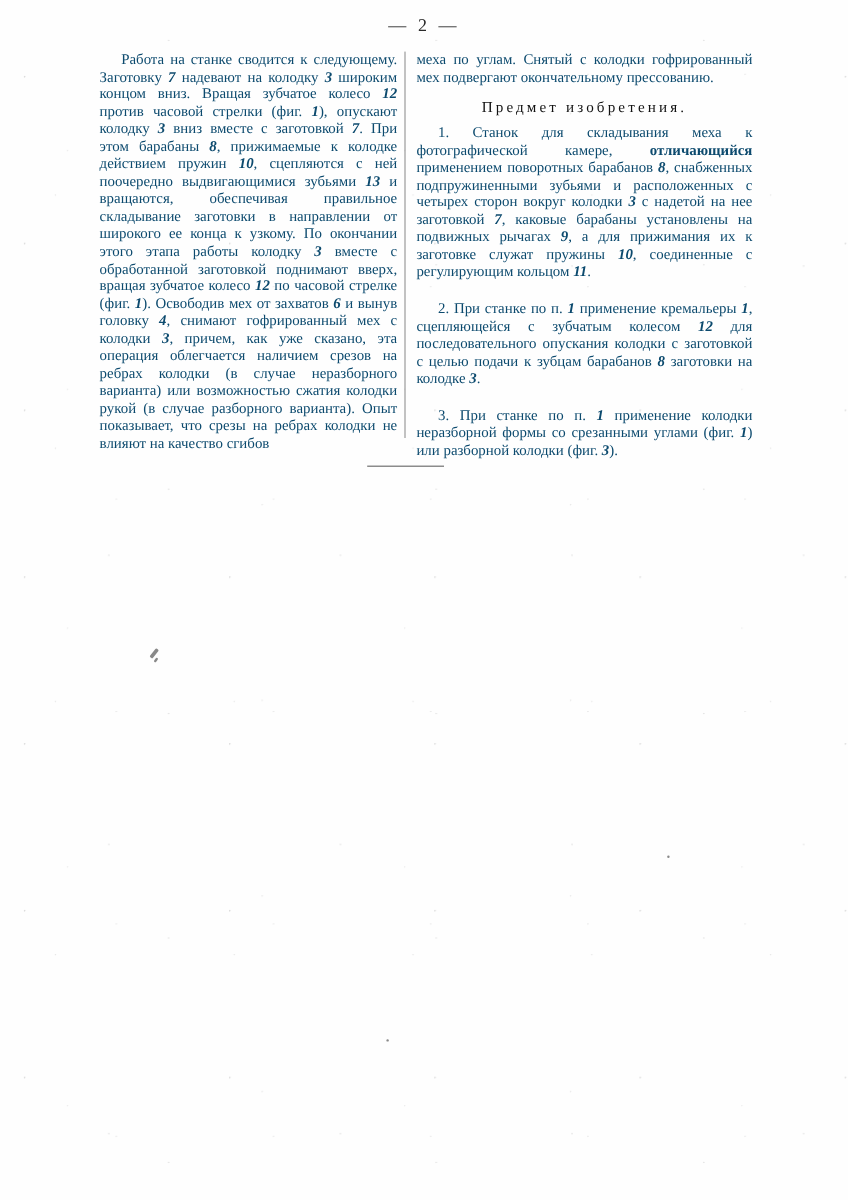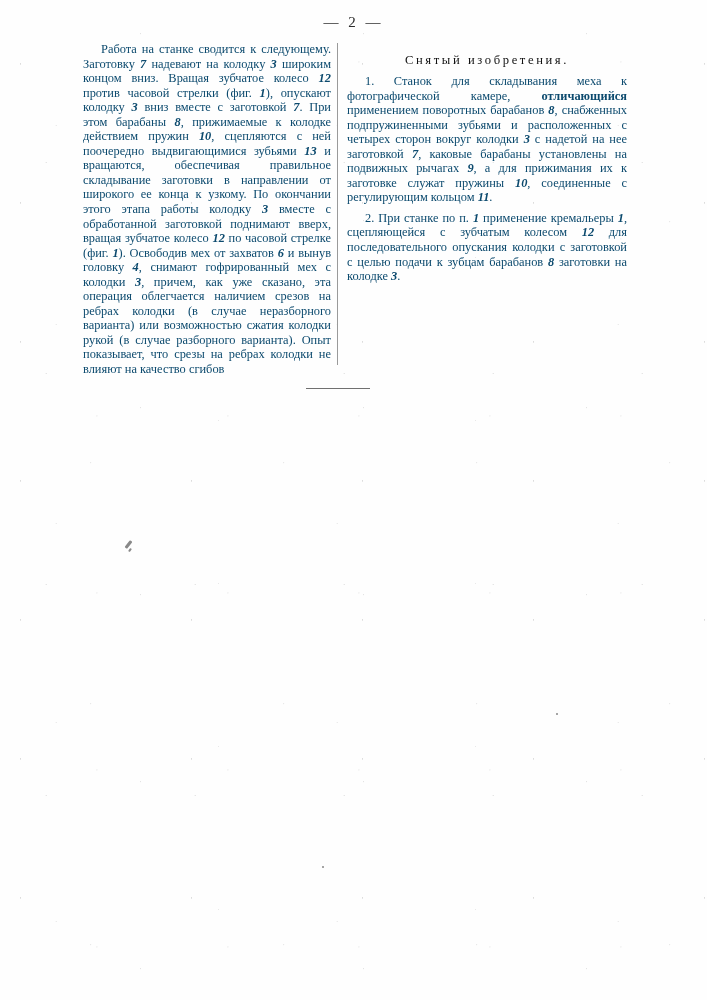--- a/index.html
+++ b/index.html
@@ -73,21 +73,21 @@
     margin: 0;
     text-indent: 18px;
     text-align: justify;
     text-align-last: left;
     font-size: 12.4px;
     line-height: 14.55px;
     color: #0c4a6e;
     -webkit-font-smoothing: none;
   }
   p.para.cont { text-indent: 0; }
-  p.para + p.para { margin-top: 6px; }
+  p.para + p.para { margin-top: 16px; }
 
   .claim { text-indent: 18px; }
 
   .section-heading {
     margin: 11px 0 6px 0;
     text-align: center;
     font-size: 12.6px;
     letter-spacing: 2.6px;
     color: #121212;
   }
@@ -123,25 +123,27 @@
 
 <div class="column-rule"></div>
 
 <div class="columns">
 
   <div class="col col-left">
     <p class="para">Работа на станке сводится к следующему. Заготовку <span class="num">7</span> надевают на колодку <span class="num">3</span> широким концом вниз. Вращая зубчатое колесо <span class="num">12</span> против часовой стрелки (фиг. <span class="num">1</span>), опускают колодку <span class="num">3</span> вниз вместе с заготовкой <span class="num">7</span>. При этом барабаны <span class="num">8</span>, прижимаемые к колодке действием пружин <span class="num">10</span>, сцепляются с ней поочередно выдвигающимися зубьями <span class="num">13</span> и вращаются, обеспечивая правильное складывание заготовки в направлении от широкого ее конца к узкому. По окончании этого этапа работы колодку <span class="num">3</span> вместе с обработанной заготовкой поднимают вверх, вращая зубчатое колесо <span class="num">12</span> по часовой стрелке (фиг. <span class="num">1</span>). Освободив мех от захватов <span class="num">6</span> и вынув головку <span class="num">4</span>, снимают гофрированный мех с колодки <span class="num">3</span>, причем, как уже сказано, эта операция облегчается наличием срезов на ребрах колодки (в случае неразборного варианта) или возможностью сжатия колодки рукой (в случае разборного варианта). Опыт показывает, что срезы на ребрах колодки не влияют на качество сгибов</p>
   </div>
 
   <div class="col col-right">
+    <p class="para cont">меха по углам. Снятый с колодки гофрированный мех подвергают окончательному прессованию.</p>
 
-    <div class="section-heading">Снятый изобретения.</div>
+    <div class="section-heading">Предмет изобретения.</div>
 
     <p class="para claim">1. Станок для складывания меха к фотографической камере, <b class="kw">отличающийся</b> применением поворотных барабанов <span class="num">8</span>, снабженных подпружиненными зубьями и расположенных с четырех сторон вокруг колодки <span class="num">3</span> с надетой на нее заготовкой <span class="num">7</span>, каковые барабаны установлены на подвижных рычагах <span class="num">9</span>, а для прижимания их к заготовке служат пружины <span class="num">10</span>, соединенные с регулирующим кольцом <span class="num">11</span>.</p>
     <p class="para claim">2. При станке по п. <span class="num">1</span> применение кремальеры <span class="num">1</span>, сцепляющейся с зубчатым колесом <span class="num">12</span> для последовательного опускания колодки с заготовкой с целью подачи к зубцам барабанов <span class="num">8</span> заготовки на колодке <span class="num">3</span>.</p>
+    <p class="para claim">3. При станке по п. <span class="num">1</span> применение колодки неразборной формы со срезанными углами (фиг. <span class="num">1</span>) или разборной колодки (фиг. <span class="num">3</span>).</p>
   </div>
 
 </div>
 
 <div class="bottom-rule"></div>
 
 <div class="ink-fleck" style="left:127px; top:540px; width:3px; height:9px; transform:rotate(38deg); border-radius:1px;"></div>
 <div class="ink-fleck" style="left:129px; top:548px; width:2px; height:4px; transform:rotate(38deg); border-radius:1px;"></div>
 <div class="ink-fleck" style="left:556px; top:713px; width:2px; height:2px;"></div>
 <div class="ink-fleck" style="left:322px; top:866px; width:2px; height:2px;"></div>

